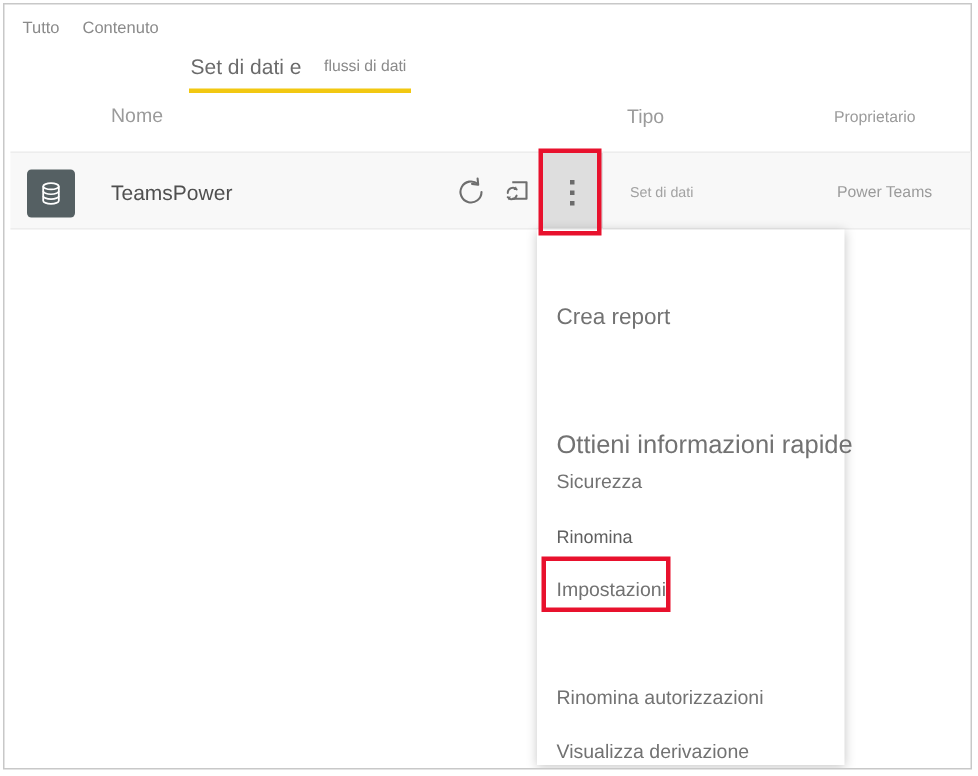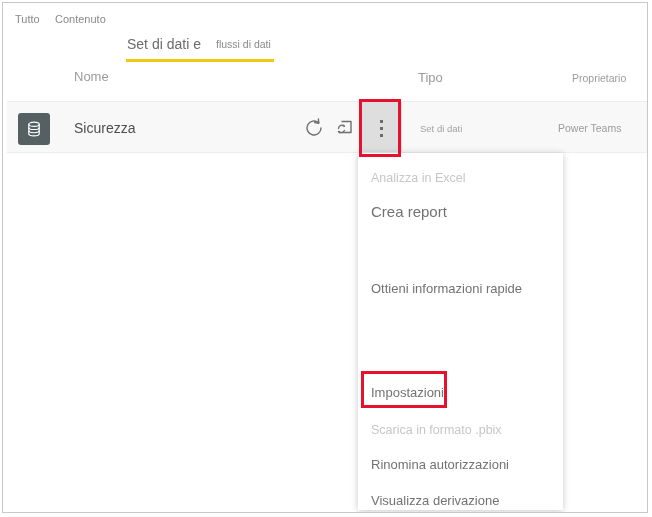--- a/index.html
+++ b/index.html
@@ -94,21 +94,21 @@
     width: 100%;
     height: 26px;
   }
   .col-head {
     position: absolute;
     color: #9b9b9b;
     white-space: nowrap;
   }
   .col-nome  { left: 71px; top: 0px;  font-size: 13px; }
   .col-tipo  { left: 415px; top: 1px; font-size: 13px; }
-  .col-prop  { left: 553px; top: 3px; font-size: 10.5px; margin-left: 16px; }
+  .col-prop  { left: 553px; top: 3px; font-size: 10.5px; }
 
   
   .row {
     position: absolute;
     left: 4px;
     top: 98px;
     width: 641px;
     height: 52px;
     background: #f8f8f8;
     border-top: 1px solid #ededed;
@@ -206,21 +206,21 @@
     white-space: nowrap;
     color: #727272;
   }
   .menu-item.disabled { cursor: default; }
   .menu-item.disabled span { color: #c6c6c6; }
 
   
   .mi0 { top: 7px; }   .mi0 span  { top: 11px; font-size: 12.5px; }
   .mi1 { top: 43px; }  .mi1 span  { top: 7px;  font-size: 15px; }
   .mi2 { top: 79px; }  .mi2 span  { top: 11px; font-size: 12px; color:#5f5f5f; }
-  .mi3 { top: 115px; } .mi3 span  { top: 13px;  font-size: 13px; }
+  .mi3 { top: 115px; } .mi3 span  { top: 19px;  font-size: 17px; }
   .mi4 { top: 151px; } .mi4 span  { top: 9px;  font-size: 13px; }
   .mi5 { top: 187px; } .mi5 span  { top: 11px; font-size: 12px; color:#5f5f5f; }
   .mi6 { top: 223px; } .mi6 span  { top: 9px;  font-size: 13px; }
   .mi7 { top: 259px; } .mi7 span  { top: 11px; font-size: 12.5px; }
   .mi8 { top: 295px; } .mi8 span  { top: 9px;  font-size: 13px; }
   .mi9 { top: 331px; } .mi9 span  { top: 9px;  font-size: 13px; }
 
   
   .hl {
     position: absolute;
@@ -258,21 +258,21 @@
 
     <div class="row-icon-tile">
       <svg width="18" height="18" viewBox="0 0 18 18" aria-hidden="true">
         <ellipse cx="9" cy="4.2" rx="5.2" ry="2.1" fill="none" stroke="#ffffff" stroke-width="1.2"></ellipse>
         <path d="M3.8 4.2 v9.6 c0 1.16 2.33 2.1 5.2 2.1 s5.2-.94 5.2-2.1 V4.2" fill="none" stroke="#ffffff" stroke-width="1.2"></path>
         <path d="M3.8 7.4 c0 1.16 2.33 2.1 5.2 2.1 s5.2-.94 5.2-2.1" fill="none" stroke="#ffffff" stroke-width="1.1"></path>
         <path d="M3.8 10.6 c0 1.16 2.33 2.1 5.2 2.1 s5.2-.94 5.2-2.1" fill="none" stroke="#ffffff" stroke-width="1.1"></path>
       </svg>
     </div>
 
-    <div class="row-name">Sicurezza</div>
+    <div class="row-name">TeamsPower</div>
 
     <div class="row-action act-refresh">
       <svg width="22" height="22" viewBox="0 0 22 22" aria-hidden="true">
         <path d="M18 11 a7 7 0 1 1 -2.4 -5.3" fill="none" stroke="#6e6e6e" stroke-width="1.4" stroke-linecap="round"></path>
         <path d="M15.4 2.0 L15.8 6.2 L11.7 5.6" fill="none" stroke="#6e6e6e" stroke-width="1.4" stroke-linecap="round" stroke-linejoin="round"></path>
       </svg>
     </div>
 
     <div class="row-action act-schedule">
       <svg width="22" height="22" viewBox="0 0 22 22" aria-hidden="true">
@@ -290,35 +290,35 @@
           <i></i>
       </div>
     </div>
 
     <div class="row-type">Set di dati</div>
 
     <div class="row-owner">Power Teams</div>
   </div>
 
   <div class="menu">
-    <div class="menu-item mi0 disabled">
-      <span>Analizza in Excel</span>
-    </div>
     <div class="menu-item mi1">
       <span>Crea report</span>
     </div>
     <div class="menu-item mi3">
       <span>Ottieni informazioni rapide</span>
     </div>
+    <div class="menu-item mi4">
+      <span>Sicurezza</span>
+    </div>
+    <div class="menu-item mi5">
+      <span>Rinomina</span>
+    </div>
     <div class="menu-item mi6">
       <span>Impostazioni</span>
     </div>
-    <div class="menu-item mi7 disabled">
-      <span>Scarica in formato .pbix</span>
-    </div>
     <div class="menu-item mi8">
       <span>Rinomina autorizzazioni</span>
     </div>
     <div class="menu-item mi9">
       <span>Visualizza derivazione</span>
     </div>
   </div>
 
   <div class="hl hl-more"></div>
   <div class="hl hl-settings"></div>

